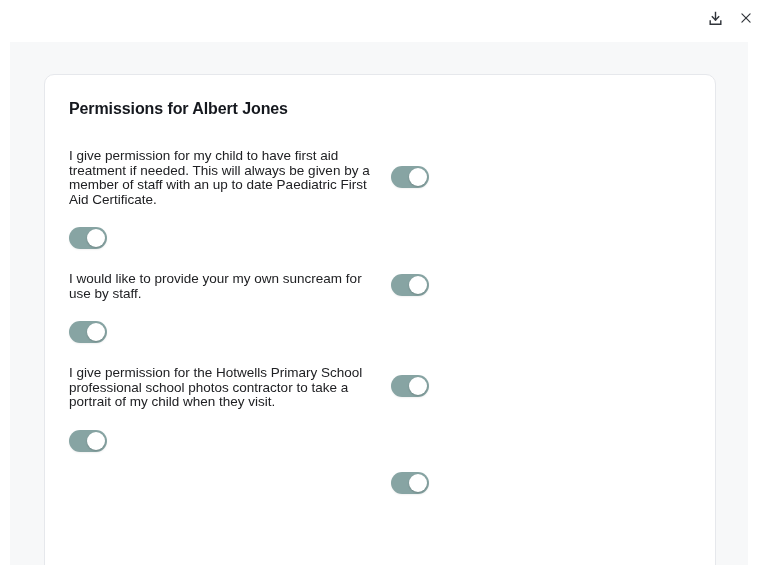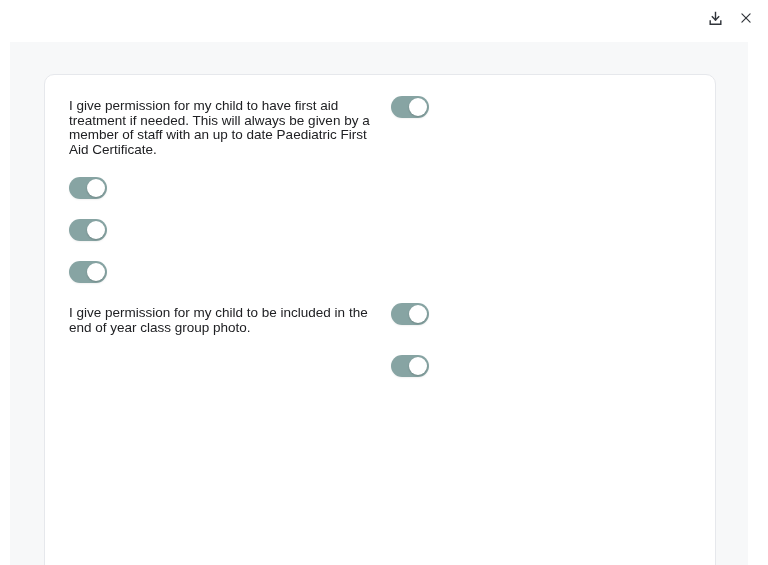--- a/index.html
+++ b/index.html
@@ -41,21 +41,21 @@
     background:#ffffff;border:1px solid var(--card-border);border-radius:10px;
     padding:24px 24px 0 24px;
   }
   .card-title{
     margin:0 0 30px 0;
     font-size:16px;font-weight:700;line-height:20px;color:var(--title);
     letter-spacing:-0.1px;
   }
   .perm-list{display:block;}
   .perm-row{
-    display:flex;align-items:flex-start;justify-content:space-between;
+    display:flex;align-items:center;justify-content:space-between;
     width:360px;margin-bottom:23px;
   }
   .perm-label{
     width:308px;
     font-size:13.5px;line-height:14.5px;color:var(--text);
   }
   .toggle{
     position:relative;flex-shrink:0;
     width:38px;height:22px;border-radius:11px;
     margin-top:-3px;
@@ -90,44 +90,51 @@
       <svg width="14" height="14" viewBox="0 0 24 24" fill="none" stroke="#30343a" stroke-width="2" stroke-linecap="round">
         <path d="M5 5 L19 19"></path>
         <path d="M19 5 L5 19"></path>
       </svg>
     </span>
   </button>
 </div>
 
 <div class="overlay">
   <div class="card">
+    <h2 class="card-title">Permissions for Albert Jones</h2>
     <div class="perm-list">
         <div class="perm-row">
     <div class="perm-label">I give permission for my child to have first aid treatment if needed. This will always be given by a member of staff with an up to date Paediatric First Aid Certificate.</div>
     <button class="toggle on">
       <span class="knob"></span>
     </button>
   </div>
         <div class="perm-row">
     <button class="toggle on">
       <span class="knob"></span>
     </button>
   </div>
         <div class="perm-row">
+    <div class="perm-label">I would like to provide your my own suncream for use by staff.</div>
     <button class="toggle on">
       <span class="knob"></span>
     </button>
   </div>
         <div class="perm-row">
     <button class="toggle on">
       <span class="knob"></span>
     </button>
   </div>
         <div class="perm-row">
-    <div class="perm-label">I give permission for my child to be included in the end of year class group photo.</div>
+    <div class="perm-label">I give permission for the Hotwells Primary School professional school photos contractor to take a portrait of my child when they visit.</div>
+    <button class="toggle on">
+      <span class="knob"></span>
+    </button>
+  </div>
+        <div class="perm-row">
     <button class="toggle on">
       <span class="knob"></span>
     </button>
   </div>
         <div class="perm-row">
     <div class="perm-label"></div>
     <button class="toggle on">
       <span class="knob"></span>
     </button>
   </div>

